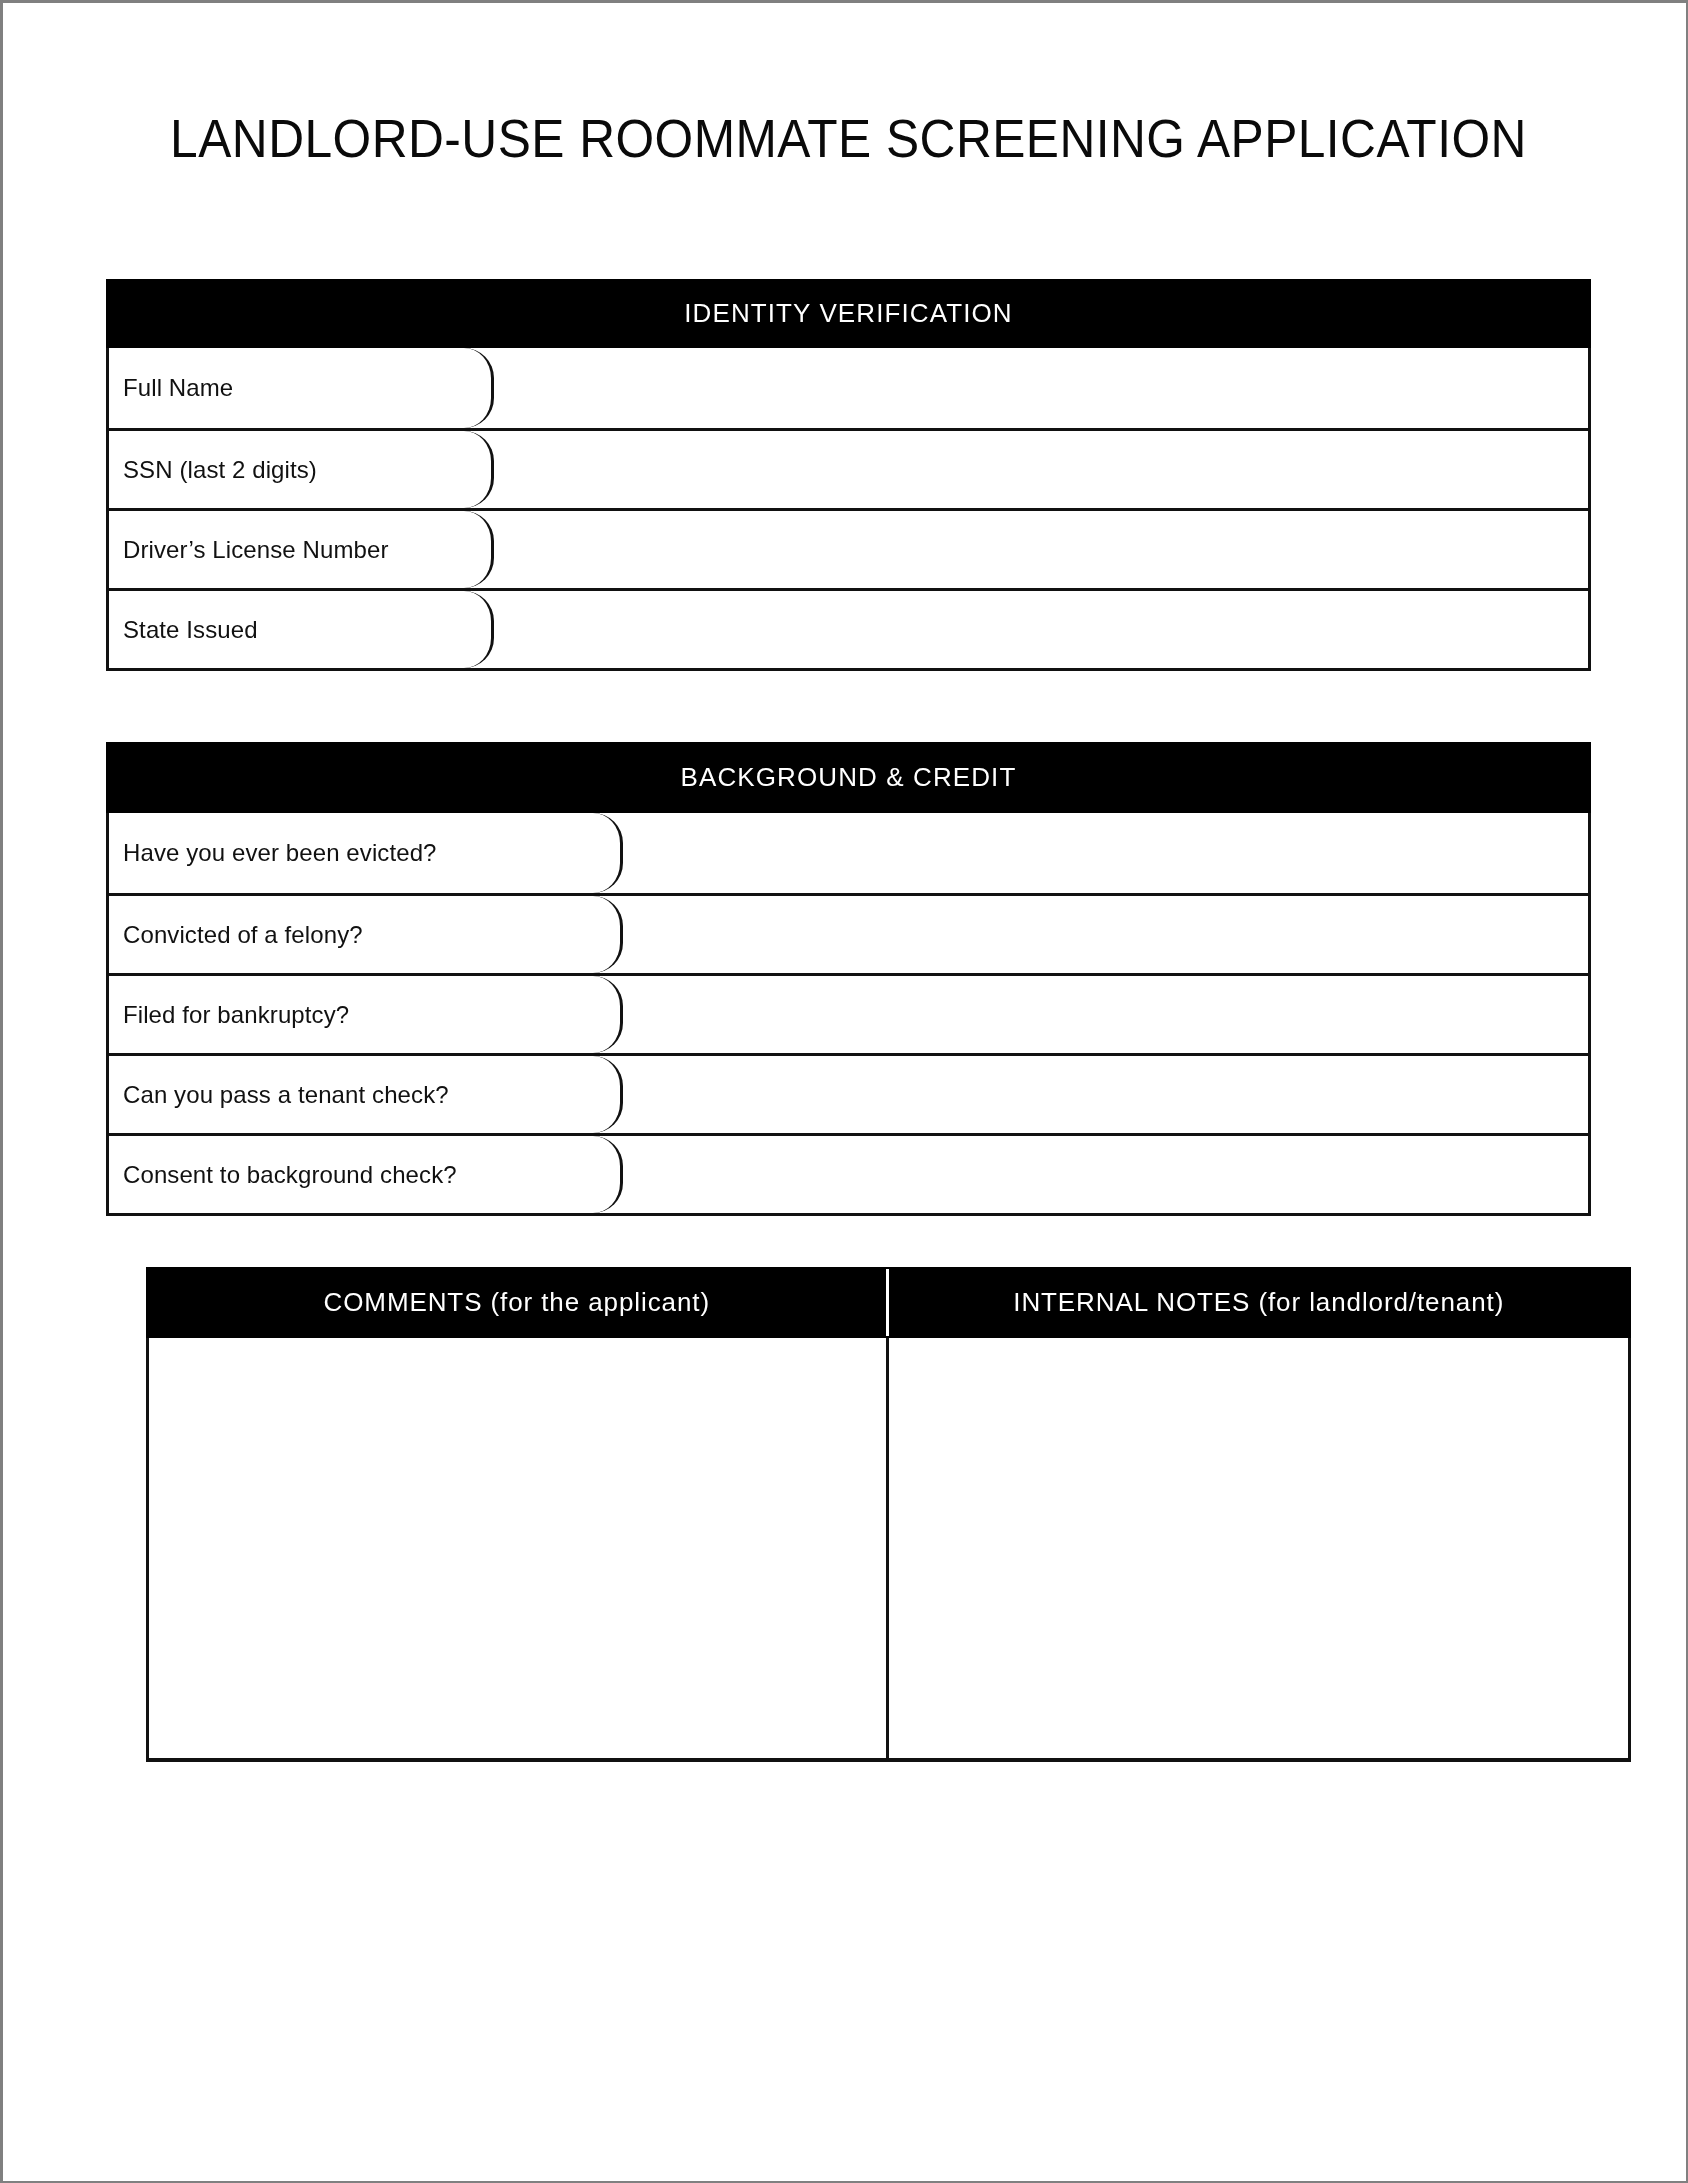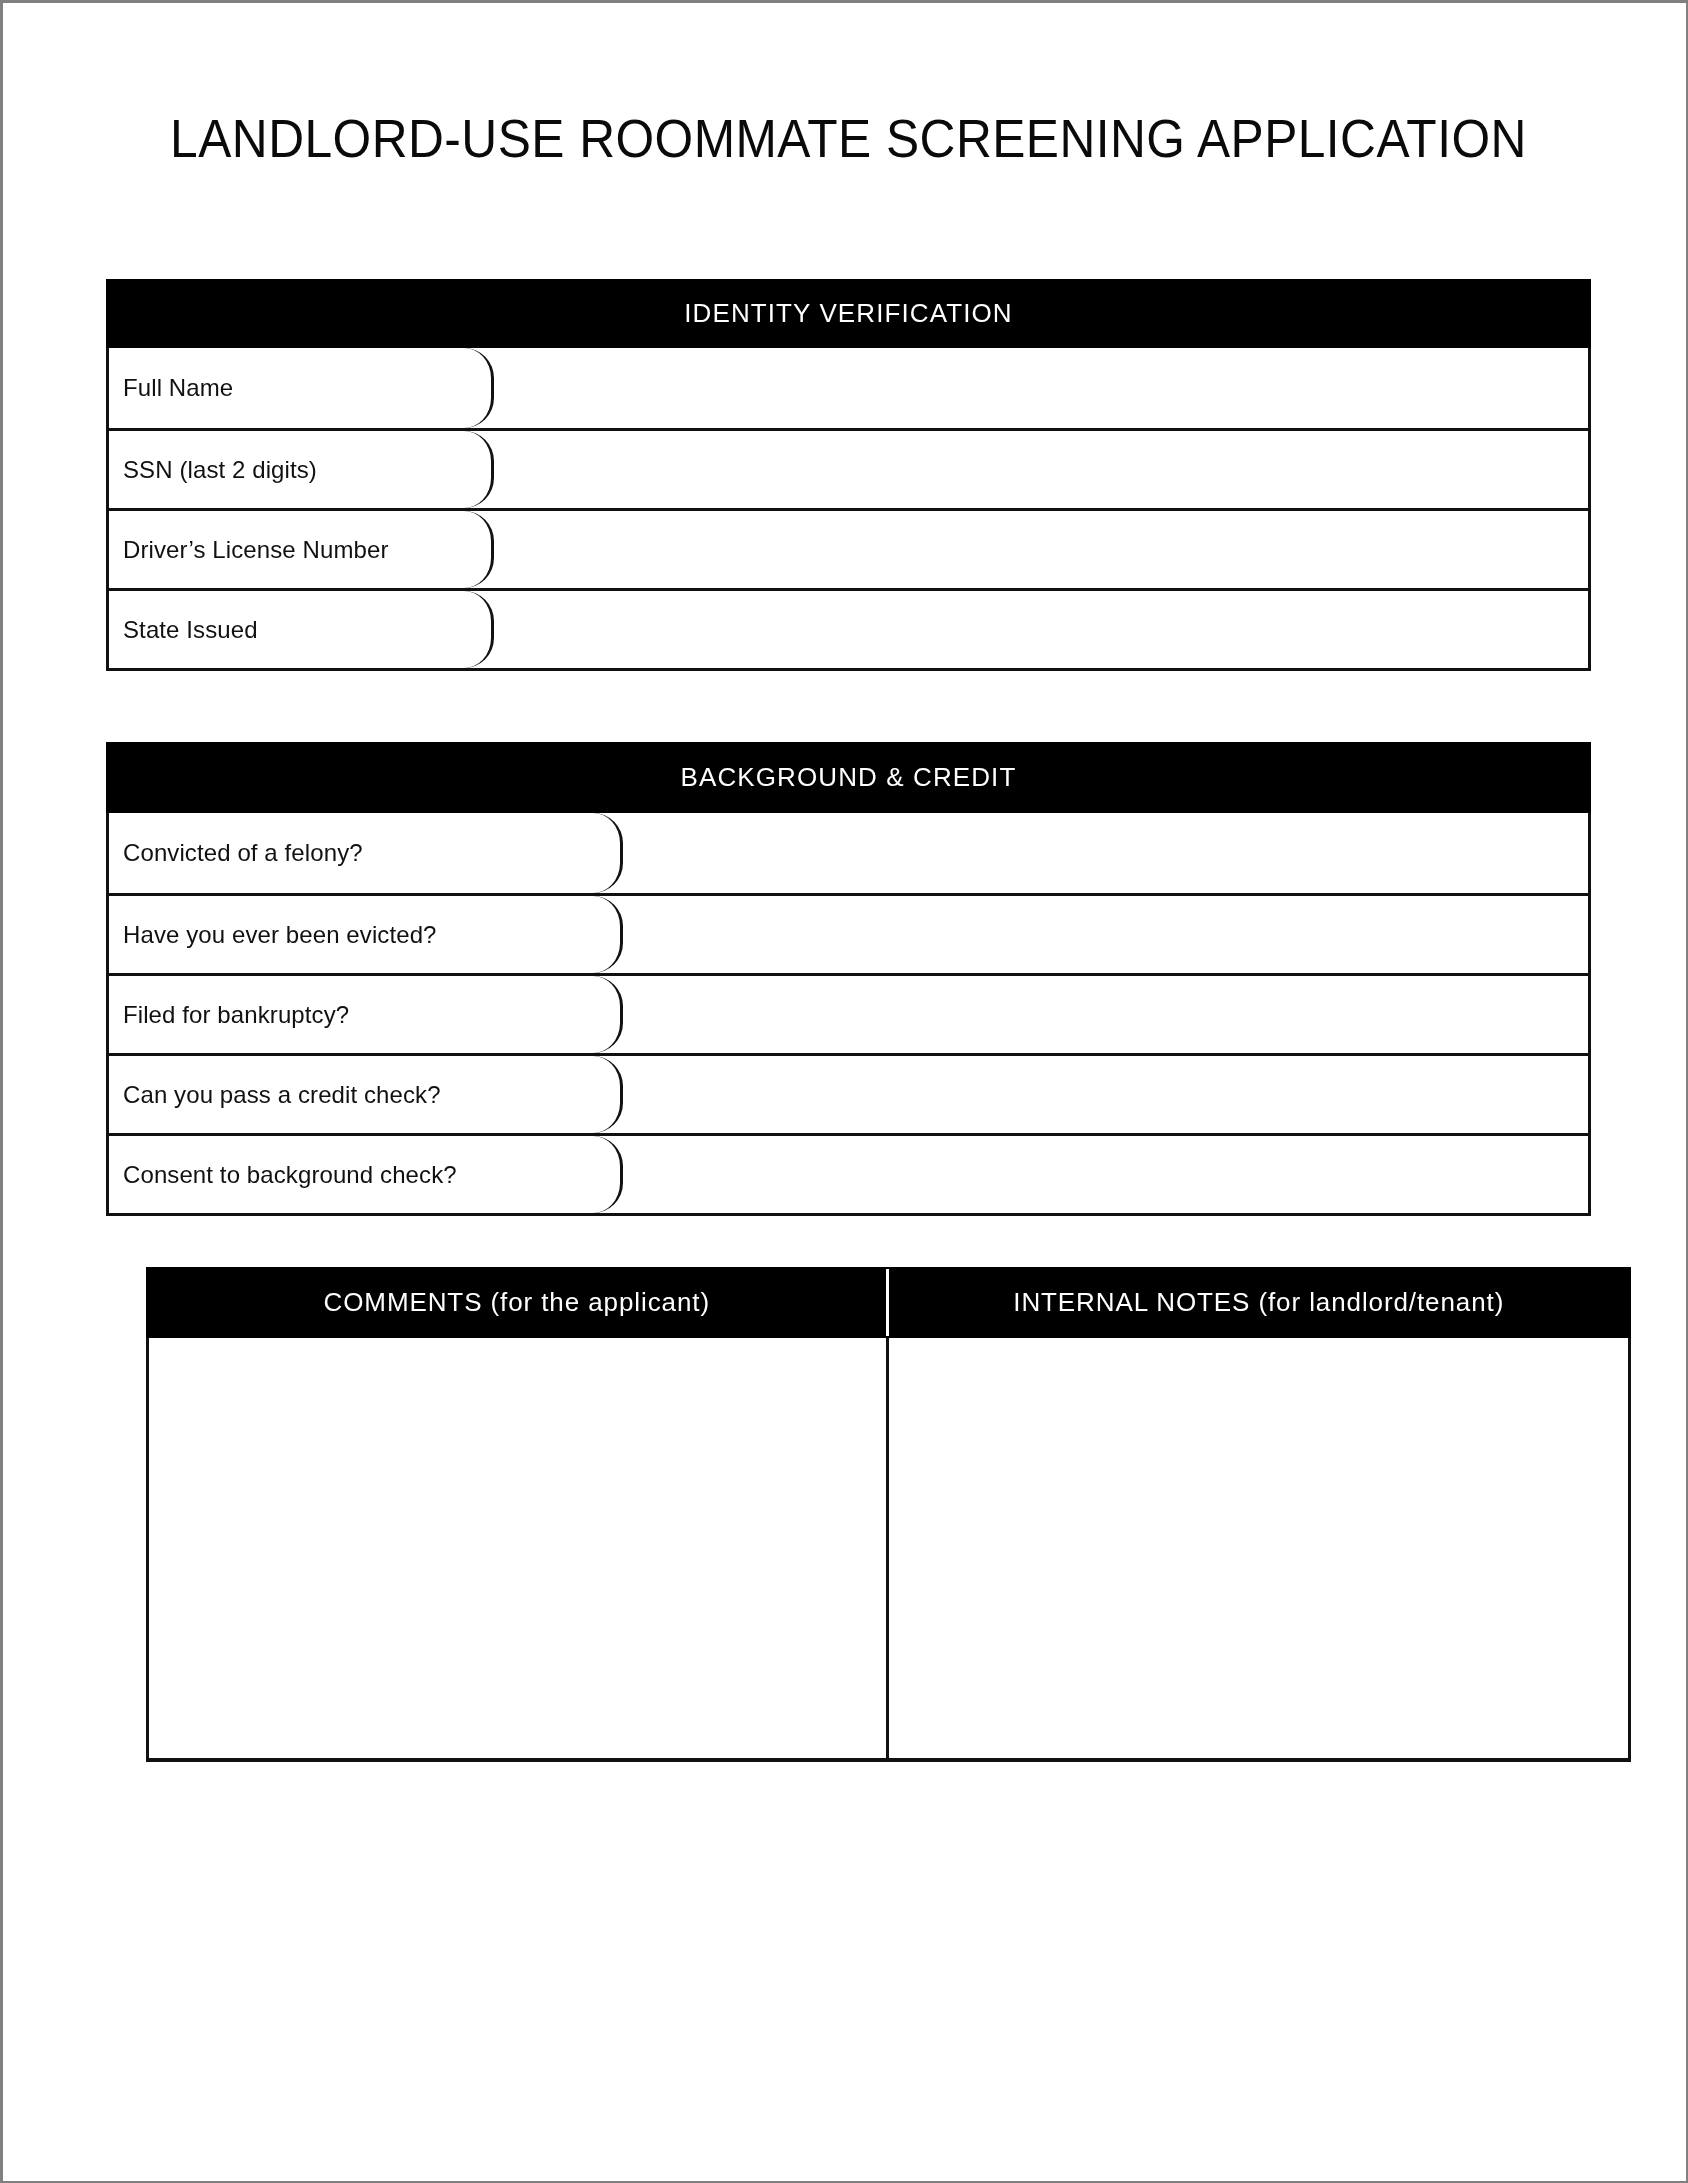--- a/index.html
+++ b/index.html
@@ -198,36 +198,36 @@
         </div>
 
       </div>
     </div>
 
     <div class="block" id="background-block">
       <div class="block-head">BACKGROUND &amp; CREDIT</div>
       <div class="grid">
 
         <div class="row">
+          <div class="cell-label">Have you ever been evicted?</div>
+          <div class="cell-value"></div>
+        </div>
+
+        <div class="row">
           <div class="cell-label">Convicted of a felony?</div>
           <div class="cell-value"></div>
         </div>
 
         <div class="row">
-          <div class="cell-label">Have you ever been evicted?</div>
-          <div class="cell-value"></div>
-        </div>
-
-        <div class="row">
           <div class="cell-label">Filed for bankruptcy?</div>
           <div class="cell-value"></div>
         </div>
 
         <div class="row">
-          <div class="cell-label">Can you pass a credit check?</div>
+          <div class="cell-label">Can you pass a tenant check?</div>
           <div class="cell-value"></div>
         </div>
 
         <div class="row">
           <div class="cell-label">Consent to background check?</div>
           <div class="cell-value"></div>
         </div>
 
       </div>
     </div>

